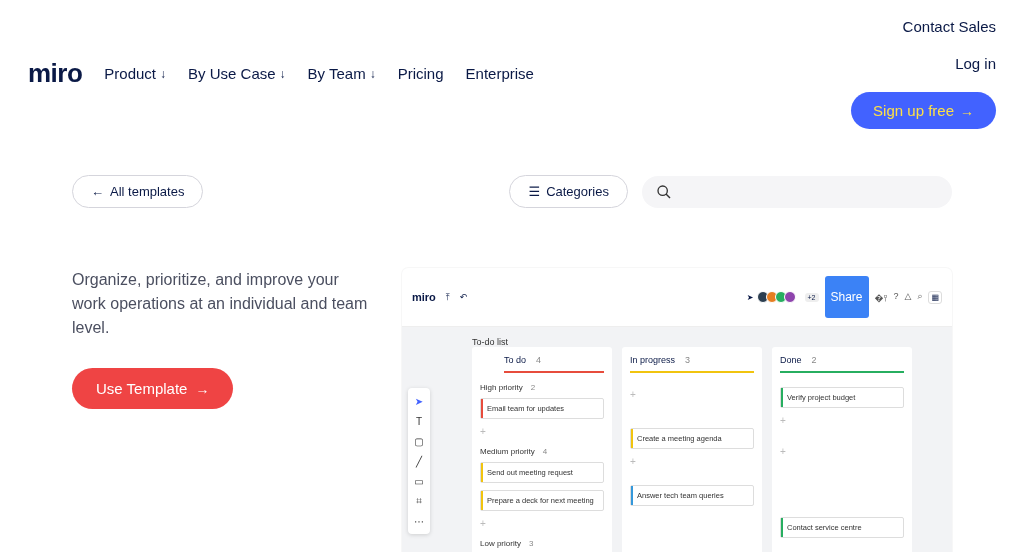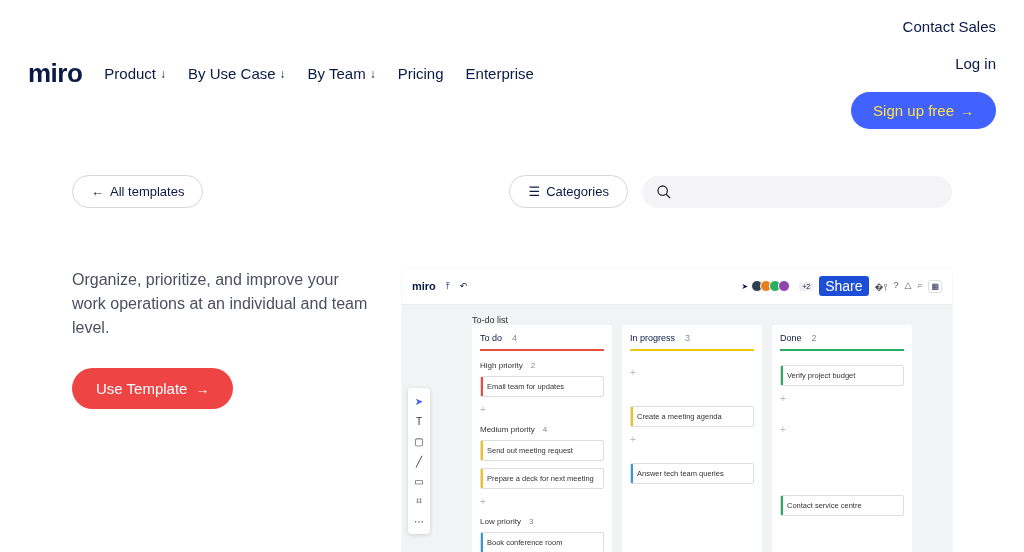--- a/index.html
+++ b/index.html
@@ -27,38 +27,38 @@
 .hero-title { font-size: 42px; font-weight: 800; line-height: 1.1; color: #091740; letter-spacing: -1px; margin-bottom: 24px; }
 .hero-sub { font-size: 16px; color: #4b4f60; line-height: 1.5; margin-bottom: 28px; }
 .use-btn { background: #ef4444; color: #fff; border: none; border-radius: 24px; padding: 12px 24px; font-size: 15px; cursor: pointer; display: inline-flex; align-items: center; gap: 8px; }
 
 
 .preview { flex: 1; background: #f2f3f5; border-radius: 6px; padding: 0; position: relative; height: 360px; overflow: hidden; box-shadow: 0 0 0 1px rgba(0,0,0,0.03); }
 .prev-top { display: flex; align-items: center; justify-content: space-between; padding: 8px 10px; background: #fff; border-bottom: 1px solid #eee; font-size: 9px; }
 .prev-top-left { display: flex; align-items: center; gap: 10px; }
 .prev-logo { font-weight: 700; font-size: 11px; }
 .prev-top-right { display: flex; align-items: center; gap: 6px; }
-.prev-top-right .sharebtn { background: #1d4ed8; color: #fff; border-radius: 3px; padding: 2px 6px; font-size: 14px; }
+.prev-top-right .sharebtn { background: #3b82f6; color: #fff; border-radius: 3px; padding: 14px 6px; font-size: 12px; }
 .avatars { display: flex; align-items: center; }
 .av { width: 12px; height: 12px; border-radius: 50%; border: 1px solid #fff; margin-left: -3px; }
 .plus-av { font-size: 7px; background: #eee; border-radius: 3px; padding: 1px 3px; margin-left: 3px; }
 .prev-icons { display: flex; gap: 6px; font-size: 9px; color: #555; }
 .prev-last { border: 1px solid #ddd; border-radius: 3px; padding: 1px 2px; font-size: 8px; }
 
 .prev-body { display: flex; height: calc(100% - 30px); }
 .toolbox { position: absolute; left: 6px; top: 120px; background: #fff; border-radius: 4px; box-shadow: 0 1px 4px rgba(0,0,0,0.15); display: flex; flex-direction: column; gap: 6px; padding: 6px 4px; }
 .toolbox div { width: 14px; height: 14px; display: flex; align-items: center; justify-content: center; font-size: 10px; color: #333; }
 
 .board { padding: 10px 10px 10px 70px; width: 100%; }
 .board-title { font-size: 9px; color: #333; }
 .cols { display: flex; gap: 10px; }
 .col { background: #fff; border-radius: 3px; width: 140px; padding: 6px 8px 10px; }
 .col-head { display: flex; align-items: center; gap: 10px; font-size: 9px; padding: 2px 0 6px; }
 .col-head .count { color: #888; }
-.col-head.red { border-bottom: 2px solid #e74c3c; }
+.col-head.red { border-bottom: 2px solid #e74c3c; margin-left: 24px; }
 .col-head.yellow { border-bottom: 2px solid #f1c40f; }
 .col-head.green { border-bottom: 2px solid #27ae60; }
 
 .section-title { font-size: 8px; color: #333; margin: 10px 0 6px; display: flex; gap: 8px; }
 .section-title .count { color: #888; }
 .card { border: 1px solid #ddd; border-radius: 2px; padding: 5px 6px; font-size: 7.5px; color: #333; margin-bottom: 7px; position: relative; }
 .card::before { content: ""; position: absolute; left: 0; top: 0; bottom: 0; width: 2px; }
 .card.red::before { background: #e74c3c; }
 .card.yellow::before { background: #f1c40f; }
 .card.green::before { background: #27ae60; }

